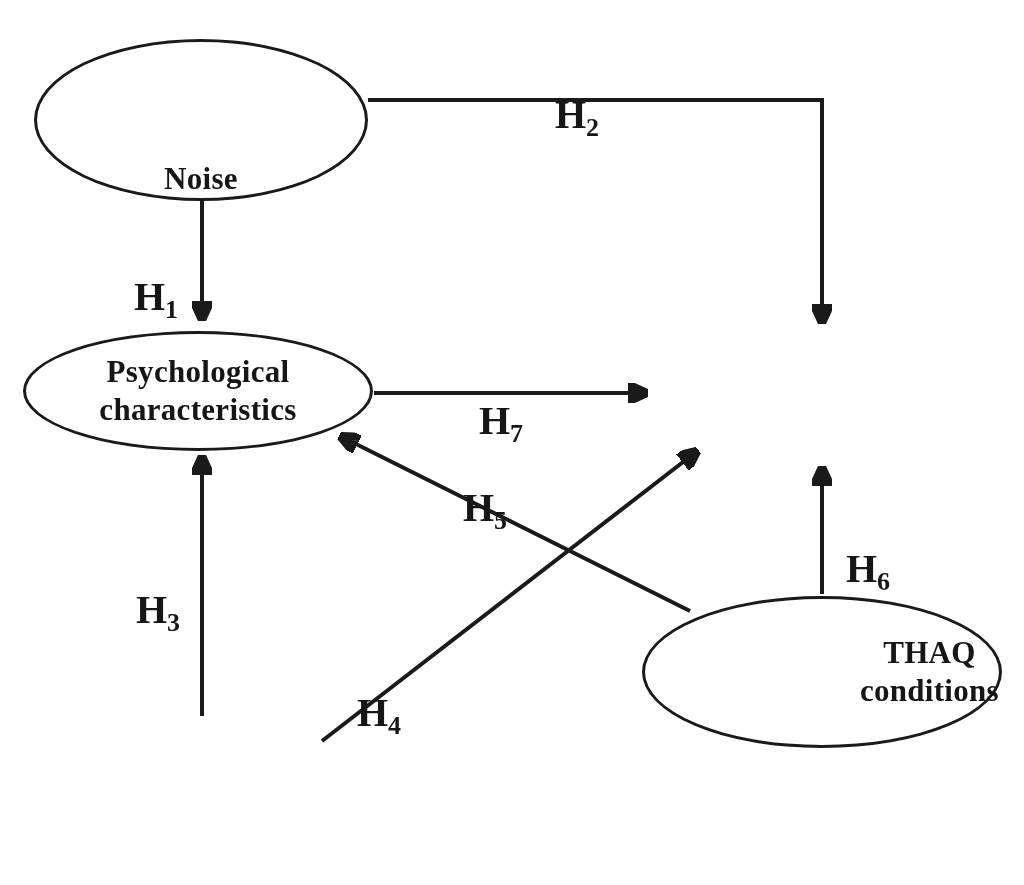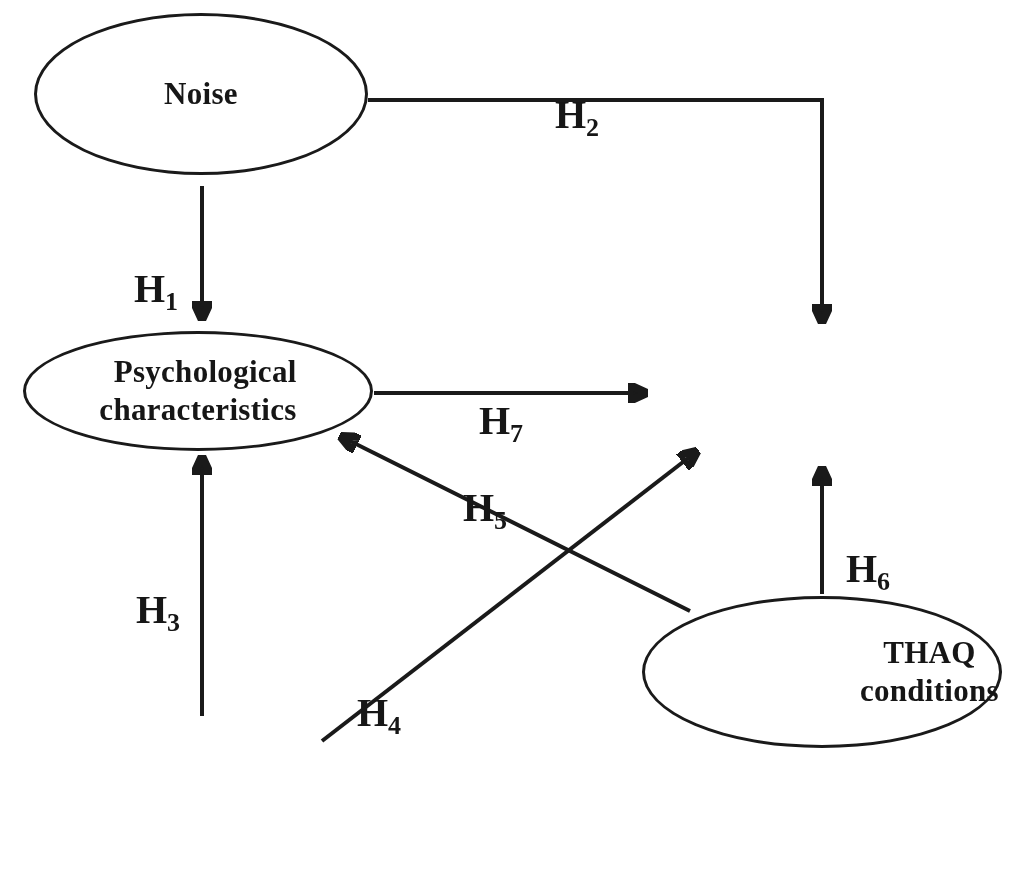--- a/index.html
+++ b/index.html
@@ -40,40 +40,40 @@
     justify-content: center;
     text-align: center;
   }
   .node-label {
     font-weight: bold;
     font-size: 31px;
     line-height: 1.22;
     white-space: pre-line;
     letter-spacing: 0.3px;
   }
-  #node-noise        { left: 34px;  top: 13px;  width: 334px; height: 162px; }
-  #node-psych        { left: 23px;  top: 331px; width: 350px; height: 120px; text-align: right; }
+  #node-noise        { left: 34px;  top: 39px;  width: 334px; height: 162px; align-items: flex-end; }
+  #node-psych        { left: 23px;  top: 331px; width: 350px; height: 120px; }
   #node-lighting     { left: 33px;  top: 718px; width: 340px; height: 152px; }
   #node-performance  { left: 654px; top: 328px; width: 336px; height: 132px; }
   #node-thaq         { left: 642px; top: 596px; width: 360px; height: 152px; justify-content: flex-end; }
   .hyp {
     position: absolute;
     transform: translate(-50%, -50%);
     font-weight: bold;
     font-size: 40px;
     line-height: 1;
     white-space: nowrap;
     margin-top: 48px;
   }
   .hyp sub {
     font-size: 26px;
     line-height: 1;
     vertical-align: -8px;
   }
-  #hyp-1 { left: 156px; top: 244px; }
+  #hyp-1 { left: 156px; top: 252px; }
   #hyp-2 { left: 577px; top: 70px;  }
   #hyp-3 { left: 158px; top: 565px; }
   #hyp-4 { left: 379px; top: 668px; }
   #hyp-5 { left: 485px; top: 463px; }
   #hyp-6 { left: 868px; top: 524px; }
   #hyp-7 { left: 501px; top: 376px; }
 </style>
 </head>
 <body>
 

